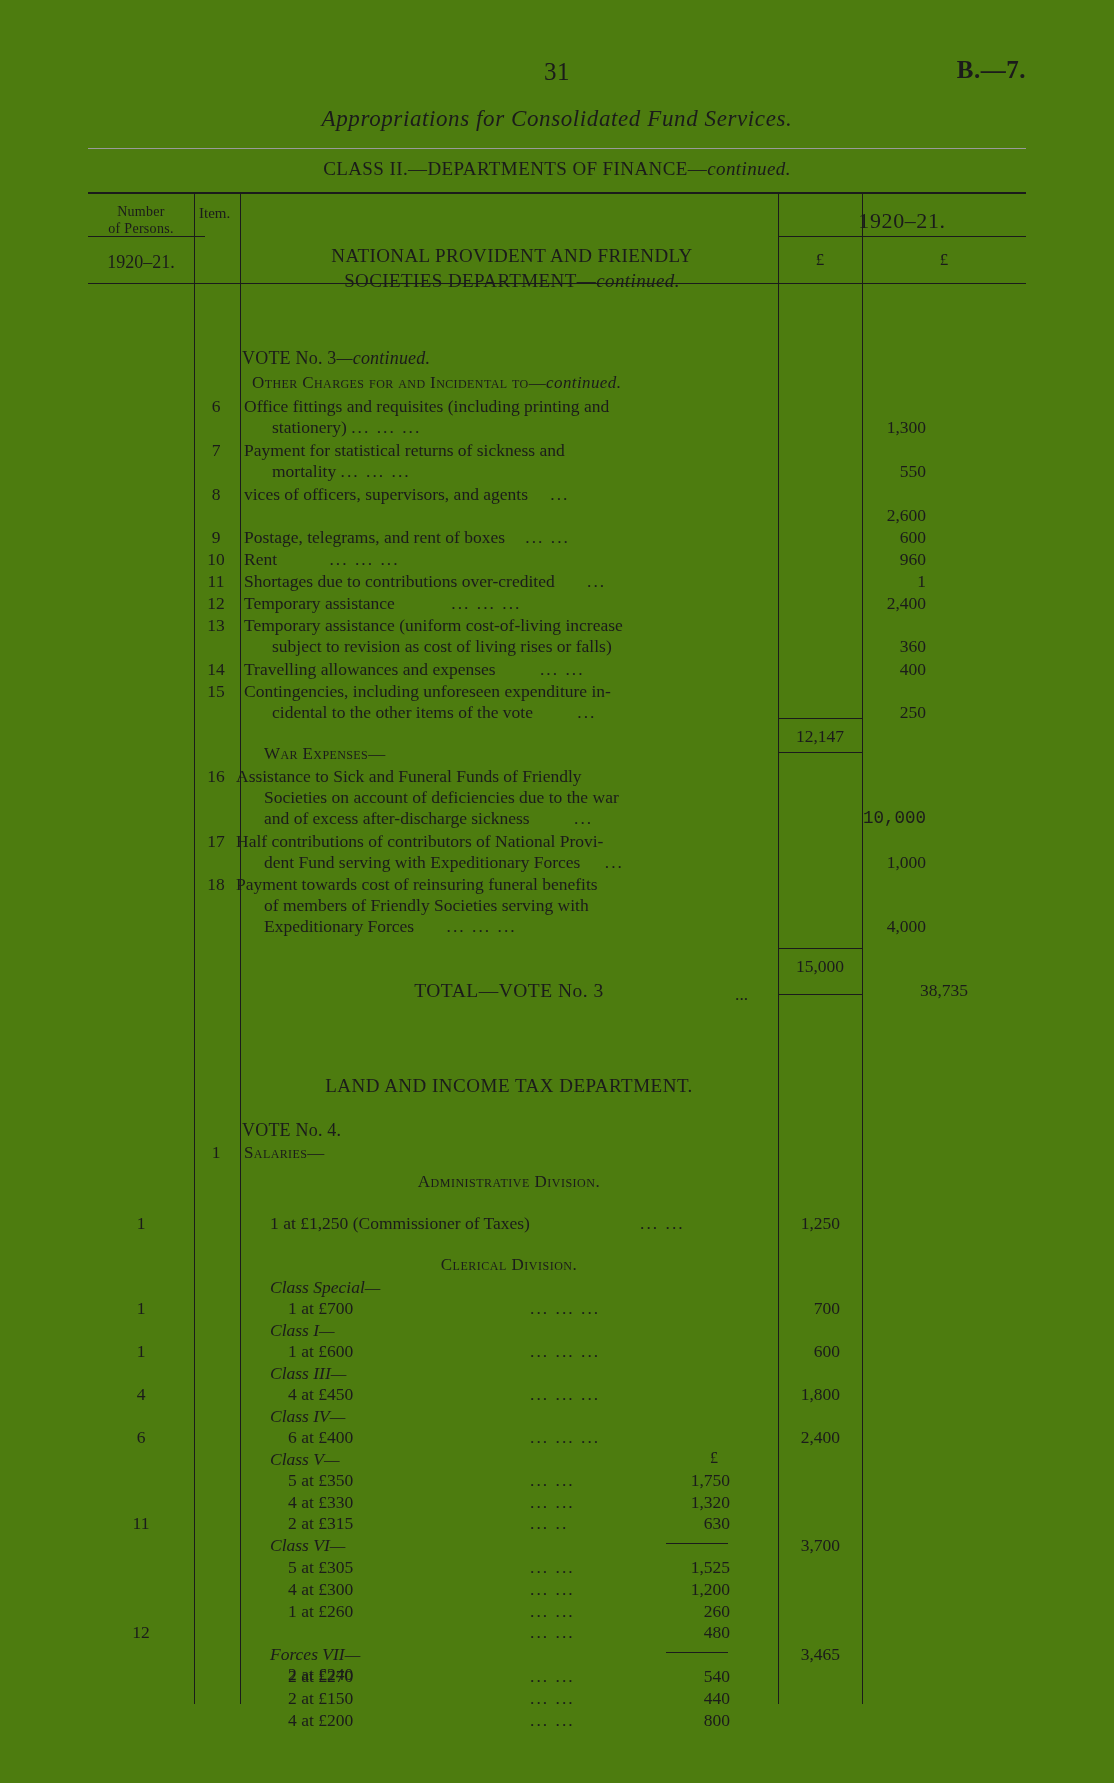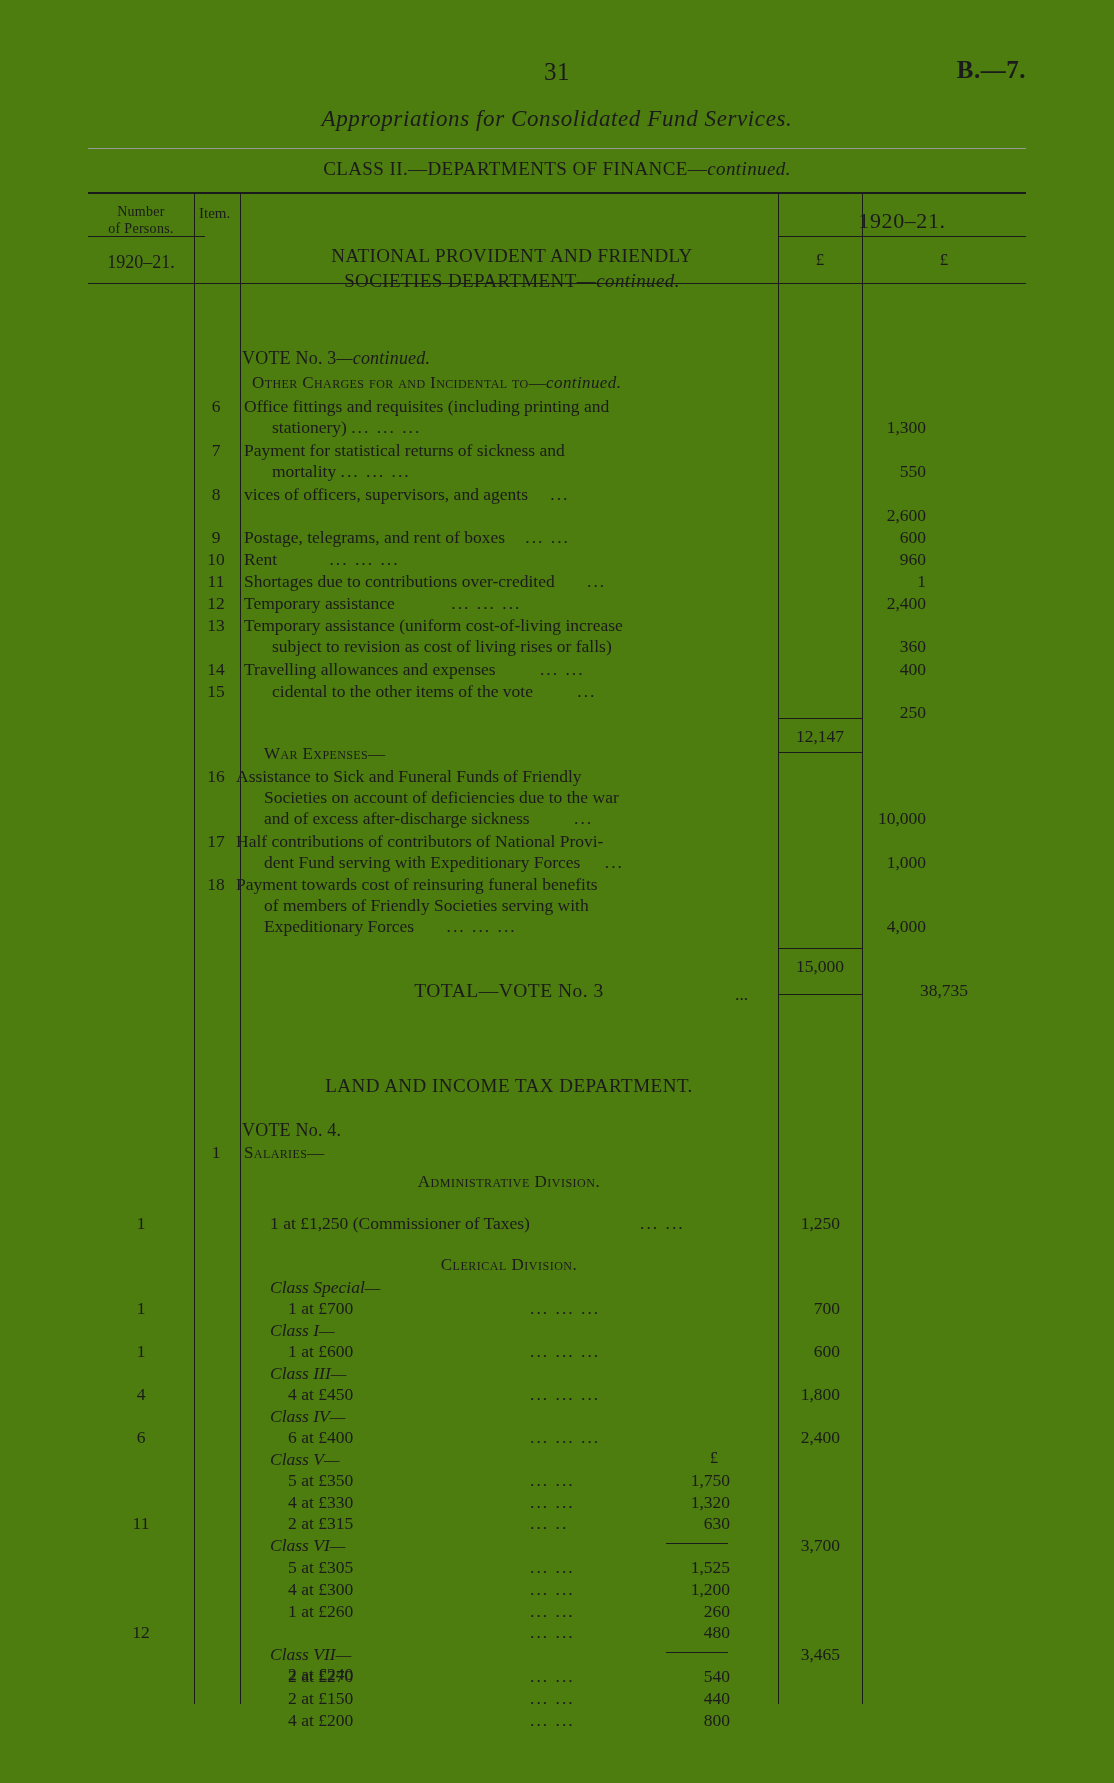--- a/index.html
+++ b/index.html
@@ -404,39 +404,40 @@
     <span class="num">14</span>
     <span class="desc">
       <span class="lead"><span>Travelling allowances and expenses</span> <span class="dots" style="padding-left:40px;">...                ...</span></span>
     </span>
     <span class="amt">400</span>
   </div>
 
   <div class="row" style="top:681px;">
     <span class="num">15</span>
     <span class="desc">
+      <span class="lead">Contingencies,  including  unforeseen  expenditure  in-</span>
       <span class="cont" style="padding-left:28px;"><span>cidental to the other items of the vote</span> <span class="dots" style="padding-left:40px;">...</span></span>
     </span>
     <span class="amt" style="top:21px;">250</span>
   </div>
 
   <div class="subtotal-rule" style="top:718px;"></div>
   <div class="amt-abs" style="top:726px;">12,147</div>
   <div class="subtotal-rule" style="top:752px;"></div>
 
   <div class="vote-line smallcaps" style="top:744px; left:264px; font-size:17px;">War Expenses—</div>
 
   <div class="row" style="top:766px;">
     <span class="num">16</span>
     <span class="desc" style="left:40px;">
       <span class="lead">Assistance to  Sick  and  Funeral  Funds  of  Friendly</span>
       <span class="cont">Societies on account of deficiencies due  to  the war</span>
       <span class="cont"><span>and of excess after-discharge sickness</span> <span class="dots" style="padding-left:40px;">...</span></span>
     </span>
-    <span class="amt" style="top:42px;">10,000</span>
+    <span class="amt" style="top:42px;font-family:Liberation Mono, monospace;">10,000</span>
   </div>
 
   <div class="row" style="top:831px;">
     <span class="num">17</span>
     <span class="desc" style="left:40px;">
       <span class="lead">Half contributions of contributors of National Provi-</span>
       <span class="cont"><span>dent Fund serving with Expeditionary Forces</span> <span class="dots" style="padding-left:20px;">...</span></span>
     </span>
     <span class="amt" style="top:21px;">1,000</span>
   </div>
@@ -528,21 +529,21 @@
 
   <div class="sal-label" style="top:1601px; left:288px;">1 at £260</div>
   <div class="sal-dots" style="top:1601px; left:530px;">...              ...</div>
   <div class="sal-amt-inner" style="top:1601px;">260</div>
 
   <div class="persons" style="top:1622px;">12</div>
   <div class="sal-label" style="top:1622px; left:288px;margin-top:42px;">2 at £240</div>
   <div class="sal-dots" style="top:1622px; left:530px;">...              ...</div>
   <div class="sal-amt-inner" style="top:1622px;">480</div>
 
-  <div class="sal-label italic" style="top:1644px;">Class VII—</div>
+  <div class="sal-label italic" style="top:1644px;">Forces VII—</div>
   <div style="position:absolute; left:666px; top:1652px; width:62px; border-top:1px solid #1b1b1b;"></div>
   <div class="amt-abs" style="top:1644px; text-align:right; padding-right:22px; width:62px;">3,465</div>
 
   <div class="sal-label" style="top:1666px; left:288px;">2 at £270</div>
   <div class="sal-dots" style="top:1666px; left:530px;">...              ...</div>
   <div class="sal-amt-inner" style="top:1666px;">540</div>
 
   <div class="sal-label" style="top:1688px; left:288px;">2 at £150</div>
   <div class="sal-dots" style="top:1688px; left:530px;">...              ...</div>
   <div class="sal-amt-inner" style="top:1688px;">440</div>

